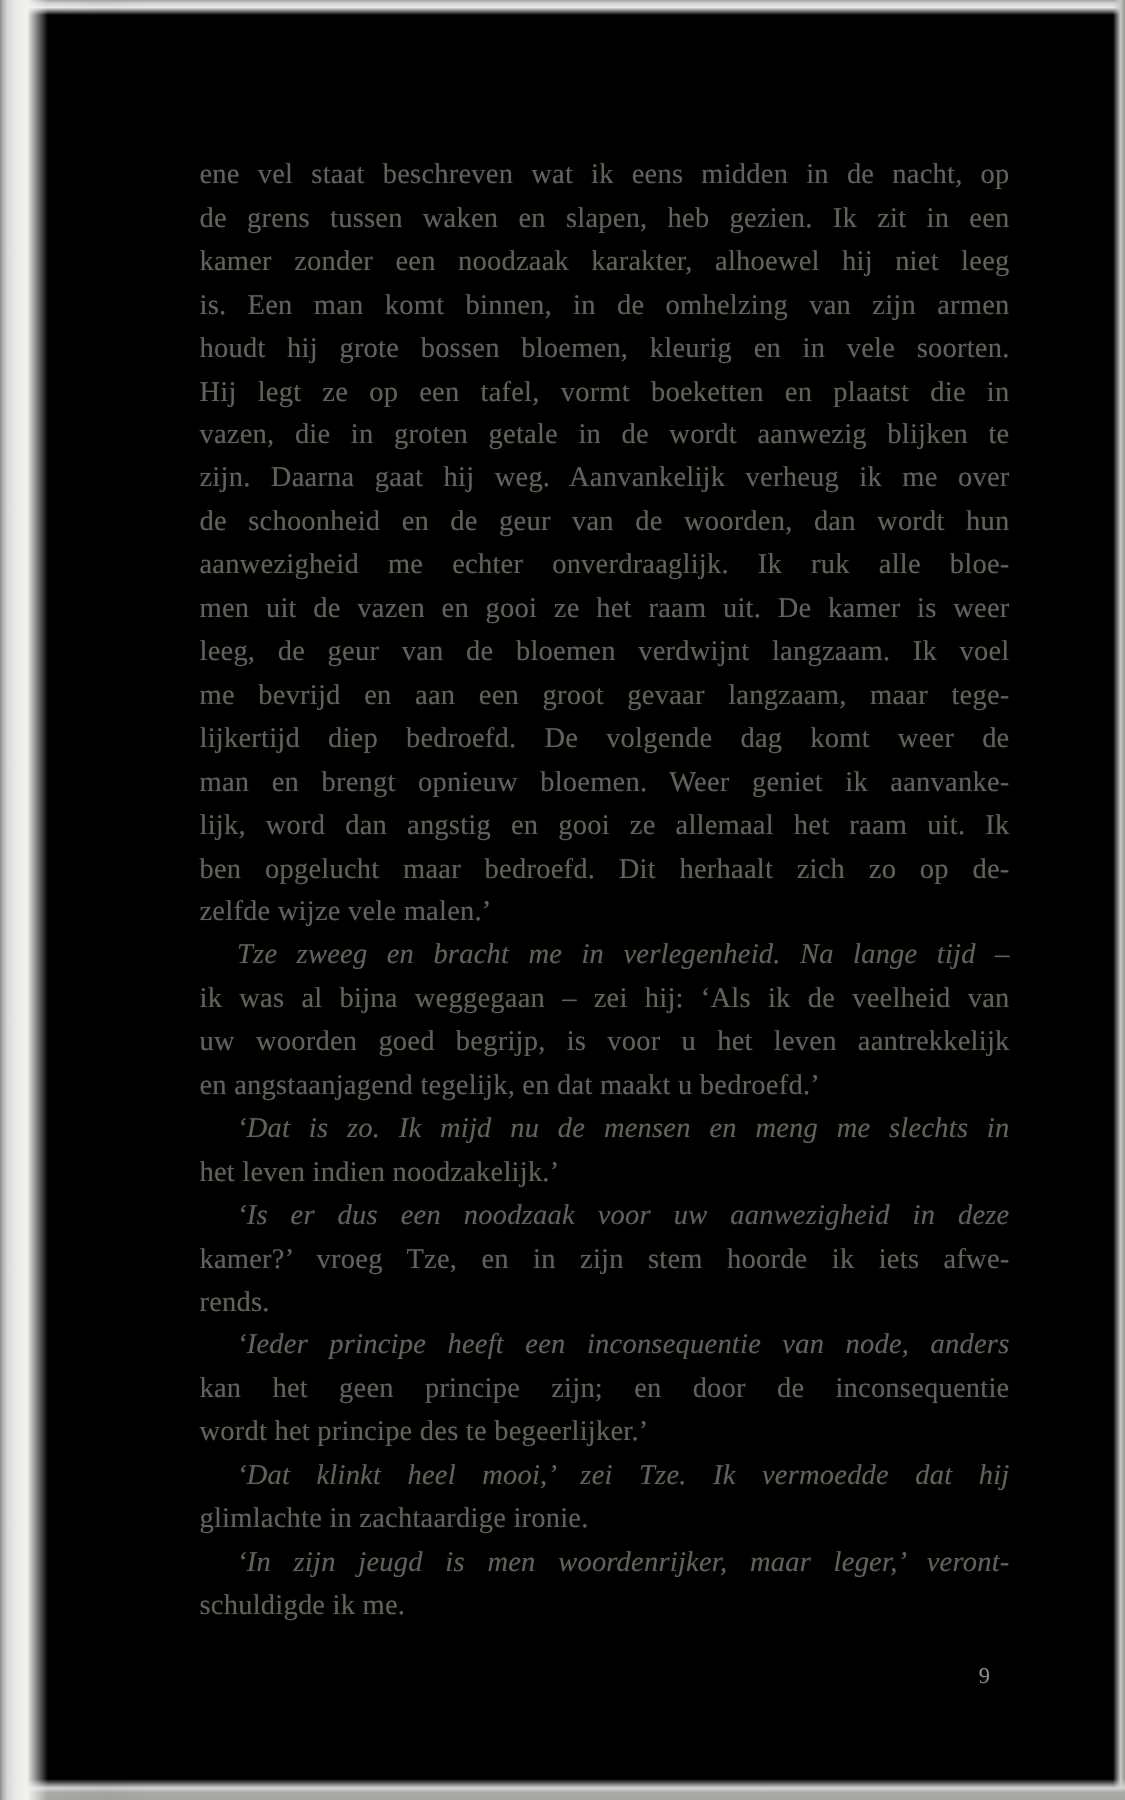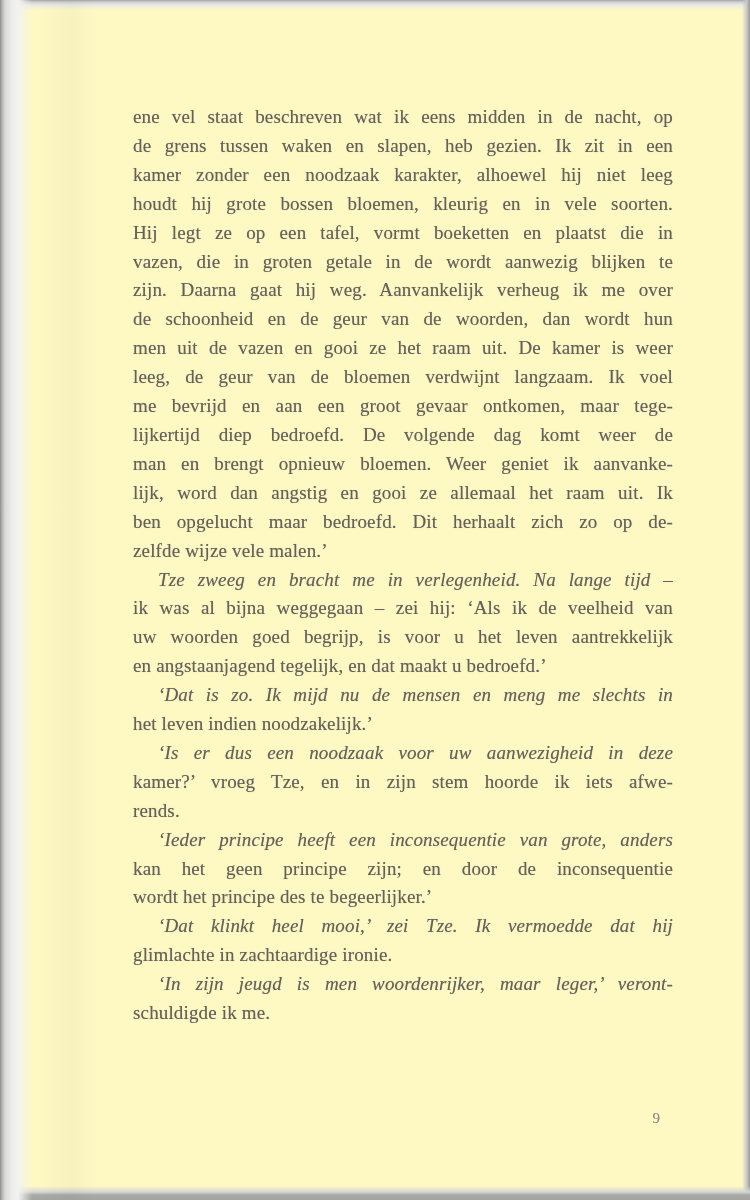--- a/index.html
+++ b/index.html
@@ -4,21 +4,21 @@
 <style>
   html, body {
     margin: 0;
     padding: 0;
     background: #ffffff;
   }
   .scan {
     position: relative;
     width: 750px;
     height: 1200px;
-    background: #fef9c3;
+    background: #000000;
     overflow: hidden;
     font-family: "Liberation Serif", "DejaVu Serif", serif;
   }
   
   .edge { position: absolute; pointer-events: none; }
   .edge-left {
     left: 0; top: 0; bottom: 0; width: 70px;
     background: linear-gradient(to right,
       #8d8d8d 0px, #b3b3b2 2px, #d8d8d7 5px,
       #ebebea 11px, #f2f2f0 18px, rgba(246,246,244,0) 32px);
@@ -86,28 +86,30 @@
   <div class="edge edge-right"></div>
   <div class="edge edge-bottom"></div>
   <div class="edge edge-left"></div>
   <div class="gutter-band"></div>
 
   <div class="text-block">
       <div class="para">
         <div class="line">ene vel staat beschreven wat ik eens midden in de nacht, op</div>
         <div class="line">de grens tussen waken en slapen, heb gezien. Ik zit in een</div>
         <div class="line">kamer zonder een noodzaak karakter, alhoewel hij niet leeg</div>
+        <div class="line">is. Een man komt binnen, in de omhelzing van zijn armen</div>
         <div class="line">houdt hij grote bossen bloemen, kleurig en in vele soorten.</div>
         <div class="line">Hij legt ze op een tafel, vormt boeketten en plaatst die in</div>
         <div class="line">vazen, die in groten getale in de wordt aanwezig blijken te</div>
         <div class="line">zijn. Daarna gaat hij weg. Aanvankelijk verheug ik me over</div>
         <div class="line">de schoonheid en de geur van de woorden, dan wordt hun</div>
+        <div class="line">aanwezigheid me echter onverdraaglijk. Ik ruk alle bloe-</div>
         <div class="line">men uit de vazen en gooi ze het raam uit. De kamer is weer</div>
         <div class="line">leeg, de geur van de bloemen verdwijnt langzaam. Ik voel</div>
-        <div class="line">me bevrijd en aan een groot gevaar ontkomen, maar tege-</div>
+        <div class="line">me bevrijd en aan een groot gevaar langzaam, maar tege-</div>
         <div class="line">lijkertijd diep bedroefd. De volgende dag komt weer de</div>
         <div class="line">man en brengt opnieuw bloemen. Weer geniet ik aanvanke-</div>
         <div class="line">lijk, word dan angstig en gooi ze allemaal het raam uit. Ik</div>
         <div class="line">ben opgelucht maar bedroefd. Dit herhaalt zich zo op de-</div>
         <div class="line">zelfde wijze vele malen.’</div>
       </div>
       <div class="para indent">
         <div class="line">Tze zweeg en bracht me in verlegenheid. Na lange tijd –</div>
         <div class="line">ik was al bijna weggegaan – zei hij: ‘Als ik de veelheid van</div>
         <div class="line">uw woorden goed begrijp, is voor u het leven aantrekkelijk</div>
@@ -116,21 +118,21 @@
       <div class="para indent">
         <div class="line">‘Dat is zo. Ik mijd nu de mensen en meng me slechts in</div>
         <div class="line">het leven indien noodzakelijk.’</div>
       </div>
       <div class="para indent">
         <div class="line">‘Is er dus een noodzaak voor uw aanwezigheid in deze</div>
         <div class="line">kamer?’ vroeg Tze, en in zijn stem hoorde ik iets afwe-</div>
         <div class="line">rends.</div>
       </div>
       <div class="para indent">
-        <div class="line">‘Ieder principe heeft een inconsequentie van grote, anders</div>
+        <div class="line">‘Ieder principe heeft een inconsequentie van node, anders</div>
         <div class="line">kan het geen principe zijn; en door de inconsequentie</div>
         <div class="line">wordt het principe des te begeerlijker.’</div>
       </div>
       <div class="para indent">
         <div class="line">‘Dat klinkt heel mooi,’ zei Tze. Ik vermoedde dat hij</div>
         <div class="line">glimlachte in zachtaardige ironie.</div>
       </div>
       <div class="para indent">
         <div class="line">‘In zijn jeugd is men woordenrijker, maar leger,’ veront-</div>
         <div class="line">schuldigde ik me.</div>

